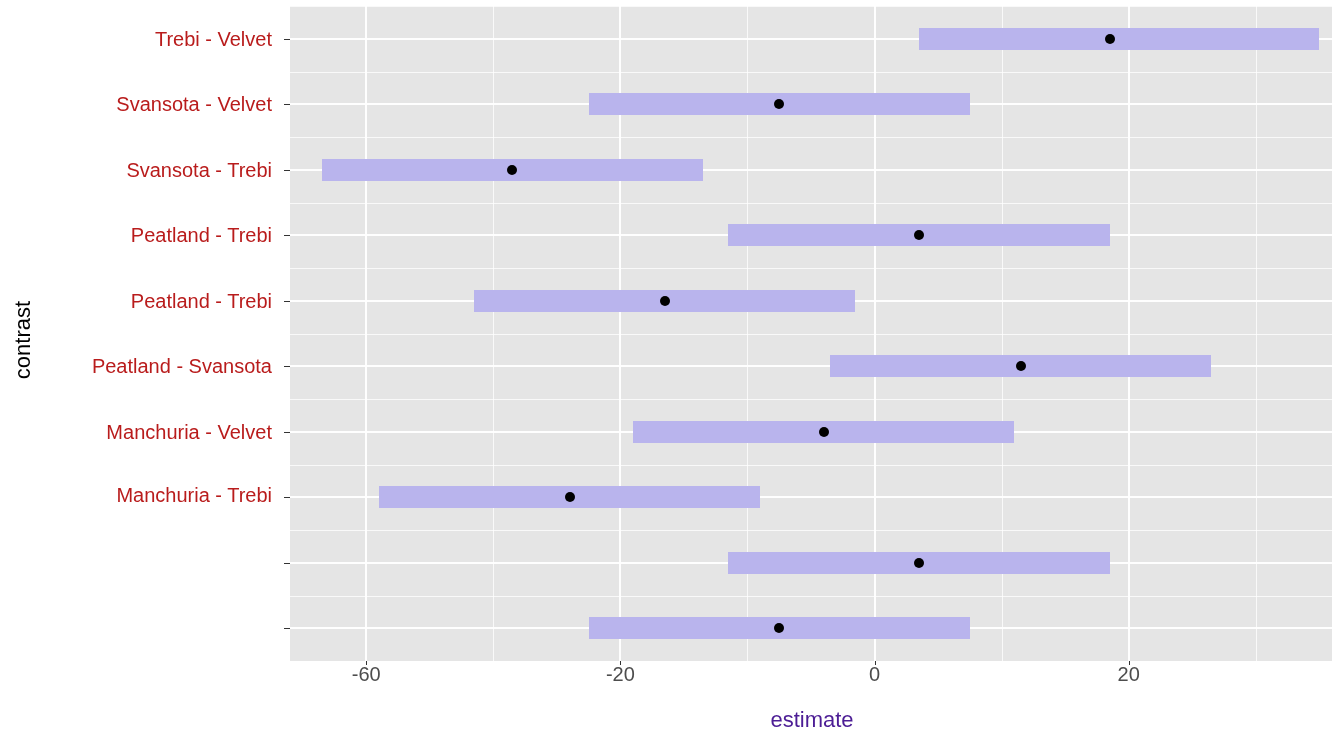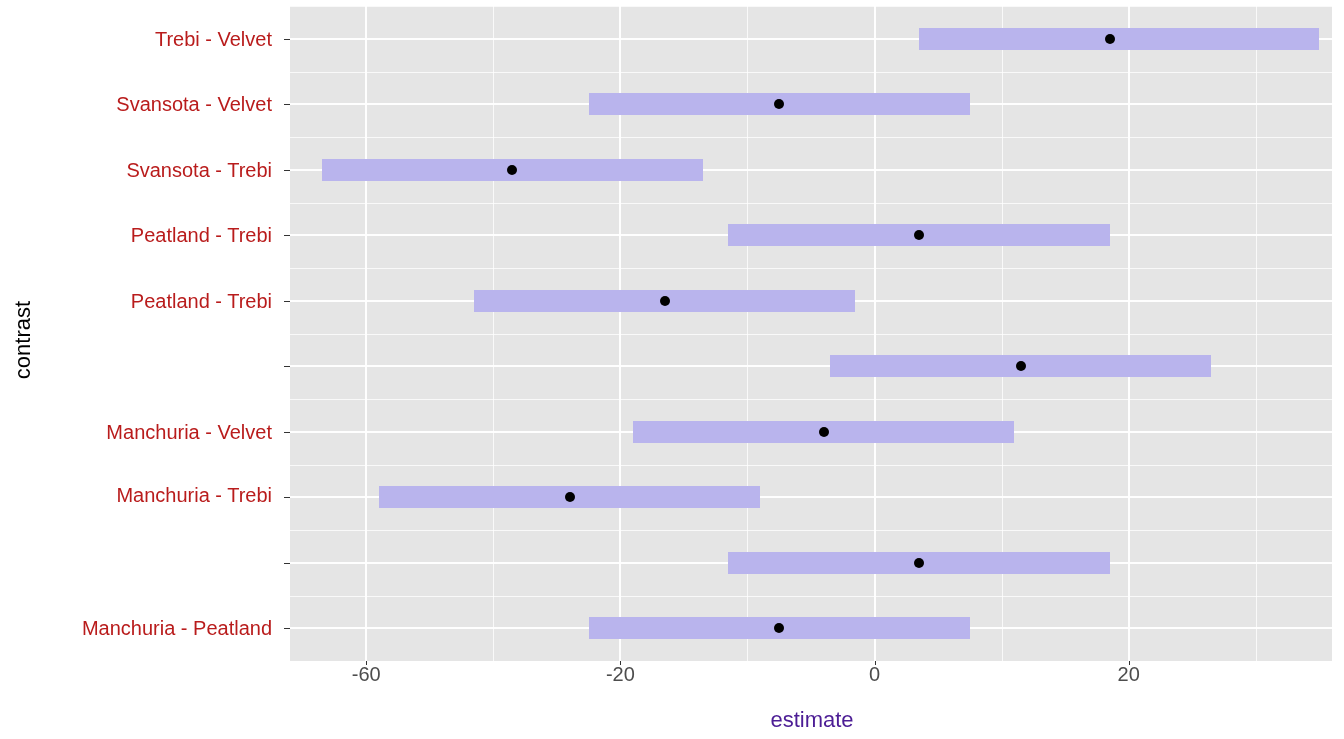--- a/index.html
+++ b/index.html
@@ -143,23 +143,23 @@
   <div class="ylabel">
     <span>contrast</span>
   </div>
 
   <div class="y-tick-labels" id="ytick-host">
       <div class="y-tick-label" style="top: 32.75px;">Trebi - Velvet</div>
       <div class="y-tick-label" style="top: 98.25px;">Svansota - Velvet</div>
       <div class="y-tick-label" style="top: 163.75px;">Svansota - Trebi</div>
       <div class="y-tick-label" style="top: 229.25px;">Peatland - Trebi</div>
       <div class="y-tick-label" style="top: 294.75px;">Peatland - Trebi</div>
+      <div class="y-tick-label" style="top: 360.25px;">Peatland - Svansota</div>
       <div class="y-tick-label" style="top: 425.75px;">Manchuria - Velvet</div>
       <div class="y-tick-label" style="top: 489px;">Manchuria - Trebi</div>
-      <div class="y-tick-label" style="top: 622.25px;">Manchuria - Peatland</div>
     </div>
 
   <div class="panel" id="panel">
       <div class="gridline-v" style="left: 75.2439px;"></div>
       <div class="gridline-v" style="left: 329.39px;"></div>
       <div class="gridline-v" style="left: 583.537px;"></div>
       <div class="gridline-v" style="left: 837.683px;"></div>
       <div class="gridline-v minor" style="left: 203.317px;"></div>
       <div class="gridline-v minor" style="left: 457.463px;"></div>
       <div class="gridline-v minor" style="left: 711.61px;"></div>

